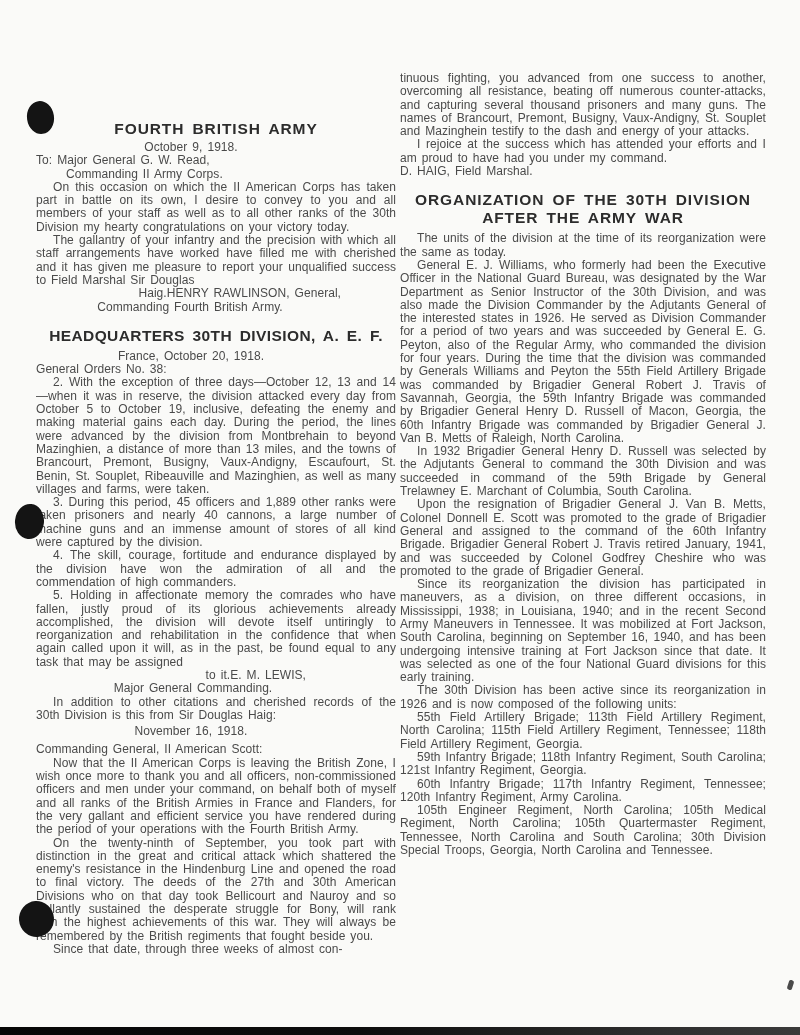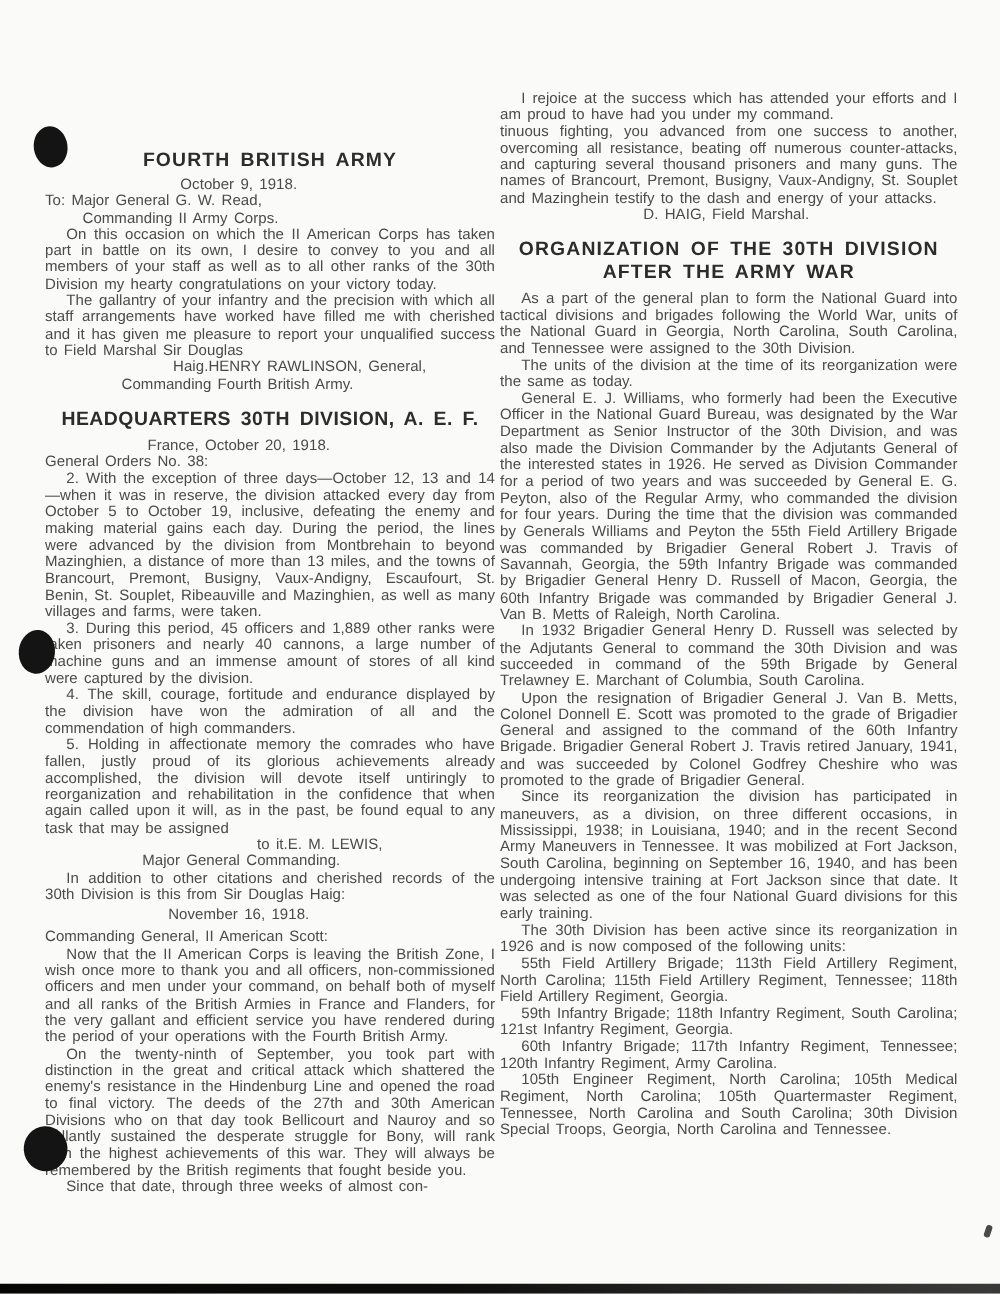--- a/index.html
+++ b/index.html
@@ -27,21 +27,21 @@
   .ind{text-indent:17px;}
   .addr2{padding-left:30px;}
   .date-line{text-align:center;padding-right:50px;}
   .date-line.spaced{margin:3px 0 3px 0;}
   .sig-row{display:flex;justify-content:flex-end;}
   .sig-row.rawlinson{padding-right:55px;}
   .sig-row.lewis{padding-right:90px;}
   .sig-title{text-align:center;}
   .sig-title.rawlinson{padding-right:52px;}
   .sig-title.lewis{padding-right:46px;}
-  .sig-right{text-align:center;padding-right:4px;}
+  .sig-right{text-align:left;padding-right:4px;}
   .gap5{margin-top:5px;}
   .gap8{margin-top:8px;}
   .ink-blot{position:absolute;background:#141414;border-radius:50%;}
   .blot1{left:27px;top:101px;width:27px;height:33px;transform:rotate(-8deg);}
   .blot2{left:15px;top:504px;width:29px;height:35px;transform:rotate(6deg);}
   .blot3{left:19px;top:901px;width:35px;height:36px;transform:rotate(-4deg);}
   .bottom-bar{
     position:absolute;left:0;bottom:0;width:100%;height:8px;
     background:linear-gradient(90deg,#060606 0%,#0d0d0d 45%,#1f1f1f 65%,#303030 85%,#3a3a3a 100%);
   }
@@ -92,31 +92,30 @@
       <p class="body ind">Now that the II American Corps is leaving the British Zone, I wish once more to thank you and all officers, non-commissioned officers and men under your command, on behalf both of myself and all ranks of the British Armies in France and Flanders, for the very gallant and efficient service you have rendered during the period of your operations with the Fourth British Army.</p>
       <p class="body ind">On the twenty-ninth of September, you took part with distinction in the great and critical attack which shattered the enemy's resistance in the Hindenburg Line and opened the road to final victory. The deeds of the 27th and 30th American Divisions who on that day took Bellicourt and Nauroy and so gallantly sustained the desperate struggle for Bony, will rank with the highest achievements of this war. They will always be remembered by the British regiments that fought beside you.</p>
       <p class="body ind last-left">Since that date, through three weeks of almost con-</p>
     </section>
 
   </div>
 
   <div class="col col-right">
 
     <section>
+      <p class="body">tinuous fighting, you advanced from one success to another, overcoming all resistance, beating off numerous counter-attacks, and capturing several thousand prisoners and many guns. The names of Brancourt, Premont, Busigny, Vaux-Andigny, St. Souplet and Mazinghein testify to the dash and energy of your attacks.</p>
       <p class="body ind gap5">I rejoice at the success which has attended your efforts and I am proud to have had you under my command.</p>
-      <p class="body">tinuous fighting, you advanced from one success to another, overcoming all resistance, beating off numerous counter-attacks, and capturing several thousand prisoners and many guns. The names of Brancourt, Premont, Busigny, Vaux-Andigny, St. Souplet and Mazinghein testify to the dash and energy of your attacks.</p>
       <div class="sig-right">D. HAIG, Field Marshal.</div>
     </section>
 
     <section>
       <div class="headline-block">
         <h2 class="headline">ORGANIZATION OF THE 30TH DIVISION</h2>
         <h2 class="headline">AFTER THE ARMY WAR</h2>
       </div>
-      <p class="body ind">As a part of the general plan to form the National Guard into tactical divisions and brigades following the World War, units of the National Guard in Georgia, North Carolina, South Carolina, and Tennessee were assigned to the 30th Division.</p>
       <p class="body ind">The units of the division at the time of its reorganization were the same as today.</p>
       <p class="body ind">General E. J. Williams, who formerly had been the Executive Officer in the National Guard Bureau, was designated by the War Department as Senior Instructor of the 30th Division, and was also made the Division Commander by the Adjutants General of the interested states in 1926.  He served as Division Commander for a period of two years and was succeeded by General E. G. Peyton, also of the Regular Army, who commanded the division for four years.  During the time that the division was commanded by Generals Williams and Peyton the 55th Field Artillery Brigade was commanded by Brigadier General Robert J. Travis of Savannah, Georgia, the 59th Infantry Brigade was commanded by Brigadier General Henry D. Russell of Macon, Georgia, the 60th Infantry Brigade was commanded by Brigadier General J. Van B. Metts of Raleigh, North Carolina.</p>
       <p class="body ind">In 1932 Brigadier General Henry D. Russell was selected by the Adjutants General to command the 30th Division and was succeeded in command of the 59th Brigade by General Trelawney E. Marchant of Columbia, South Carolina.</p>
       <p class="body ind">Upon the resignation of Brigadier General J. Van B. Metts, Colonel Donnell E. Scott was promoted to the grade of Brigadier General and assigned to the command of the 60th Infantry Brigade.  Brigadier General Robert J. Travis retired January, 1941, and was succeeded by Colonel Godfrey Cheshire who was promoted to the grade of Brigadier General.</p>
       <p class="body ind">Since its reorganization the division has participated in maneuvers, as a division, on three different occasions, in Mississippi, 1938; in Louisiana, 1940; and in the recent Second Army Maneuvers in Tennessee.  It was mobilized at Fort Jackson, South Carolina, beginning on September 16, 1940, and has been undergoing intensive training at Fort Jackson since that date.  It was selected as one of the four National Guard divisions for this early training.</p>
       <p class="body ind">The 30th Division has been active since its reorganization in 1926 and is now composed of the following units:</p>
       <p class="body ind">55th Field Artillery Brigade; 113th Field Artillery Regiment, North Carolina; 115th Field Artillery Regiment, Tennessee; 118th Field Artillery Regiment, Georgia.</p>
       <p class="body ind">59th Infantry Brigade; 118th Infantry Regiment, South Carolina; 121st Infantry Regiment, Georgia.</p>
       <p class="body ind">60th Infantry Brigade; 117th Infantry Regiment, Tennessee; 120th Infantry Regiment, Army Carolina.</p>
       <p class="body ind">105th Engineer Regiment, North Carolina; 105th Medical Regiment, North Carolina; 105th Quartermaster Regiment, Tennessee, North Carolina and South Carolina; 30th Division Special Troops, Georgia, North Carolina and Tennessee.</p>

